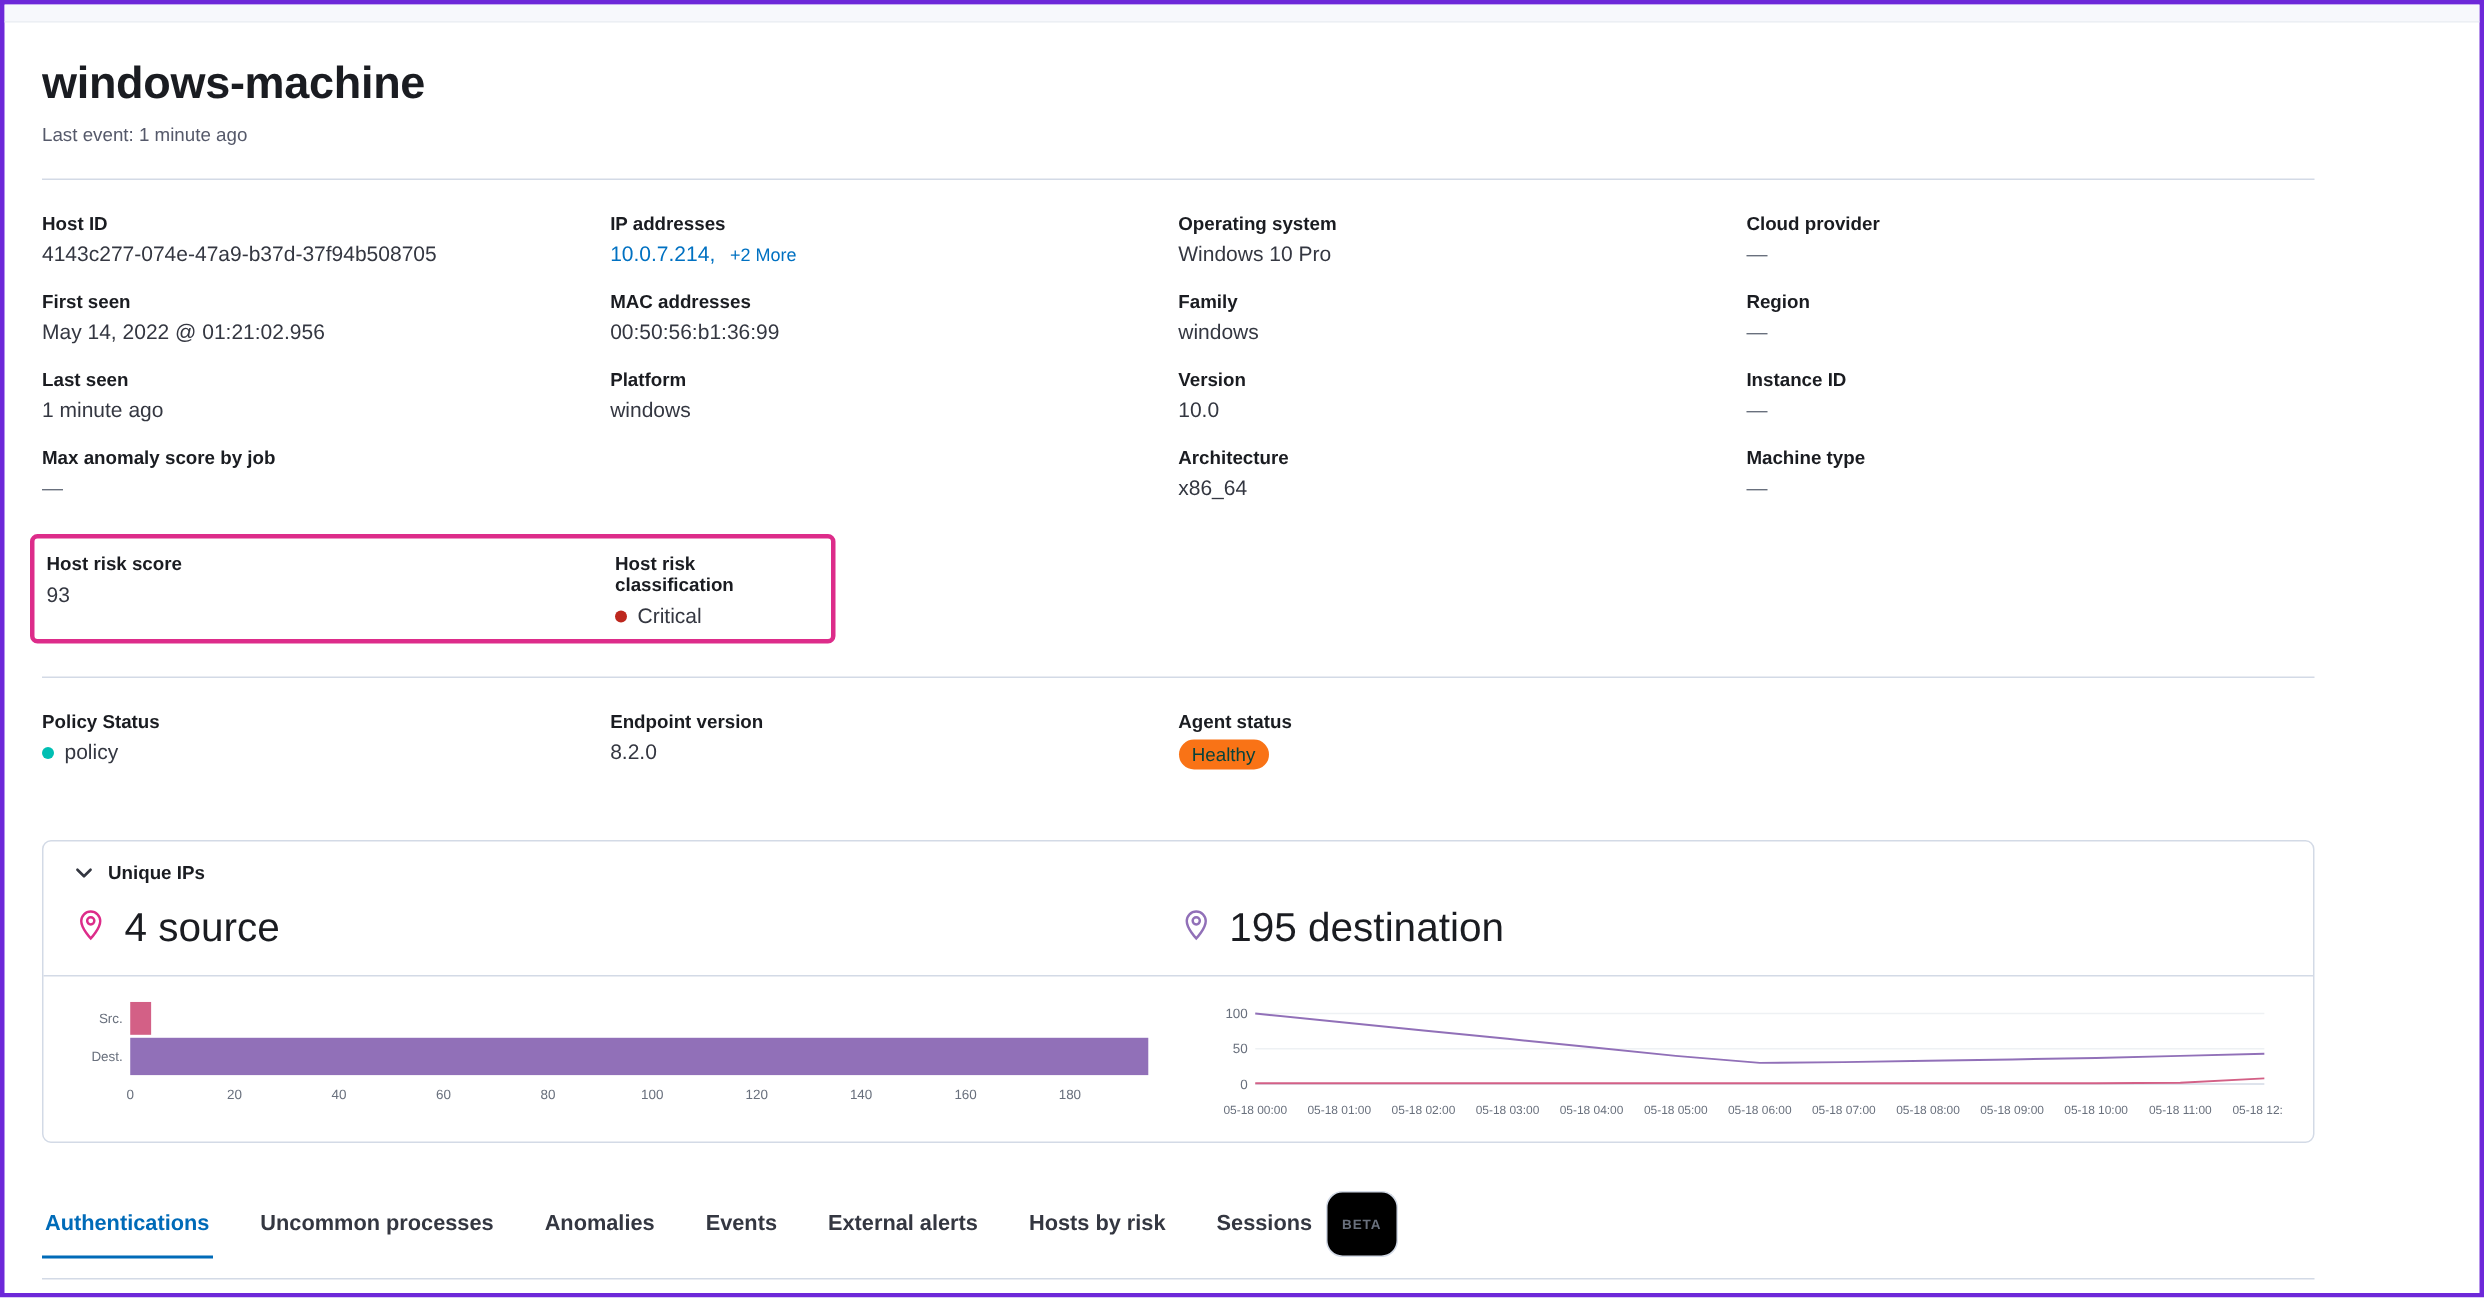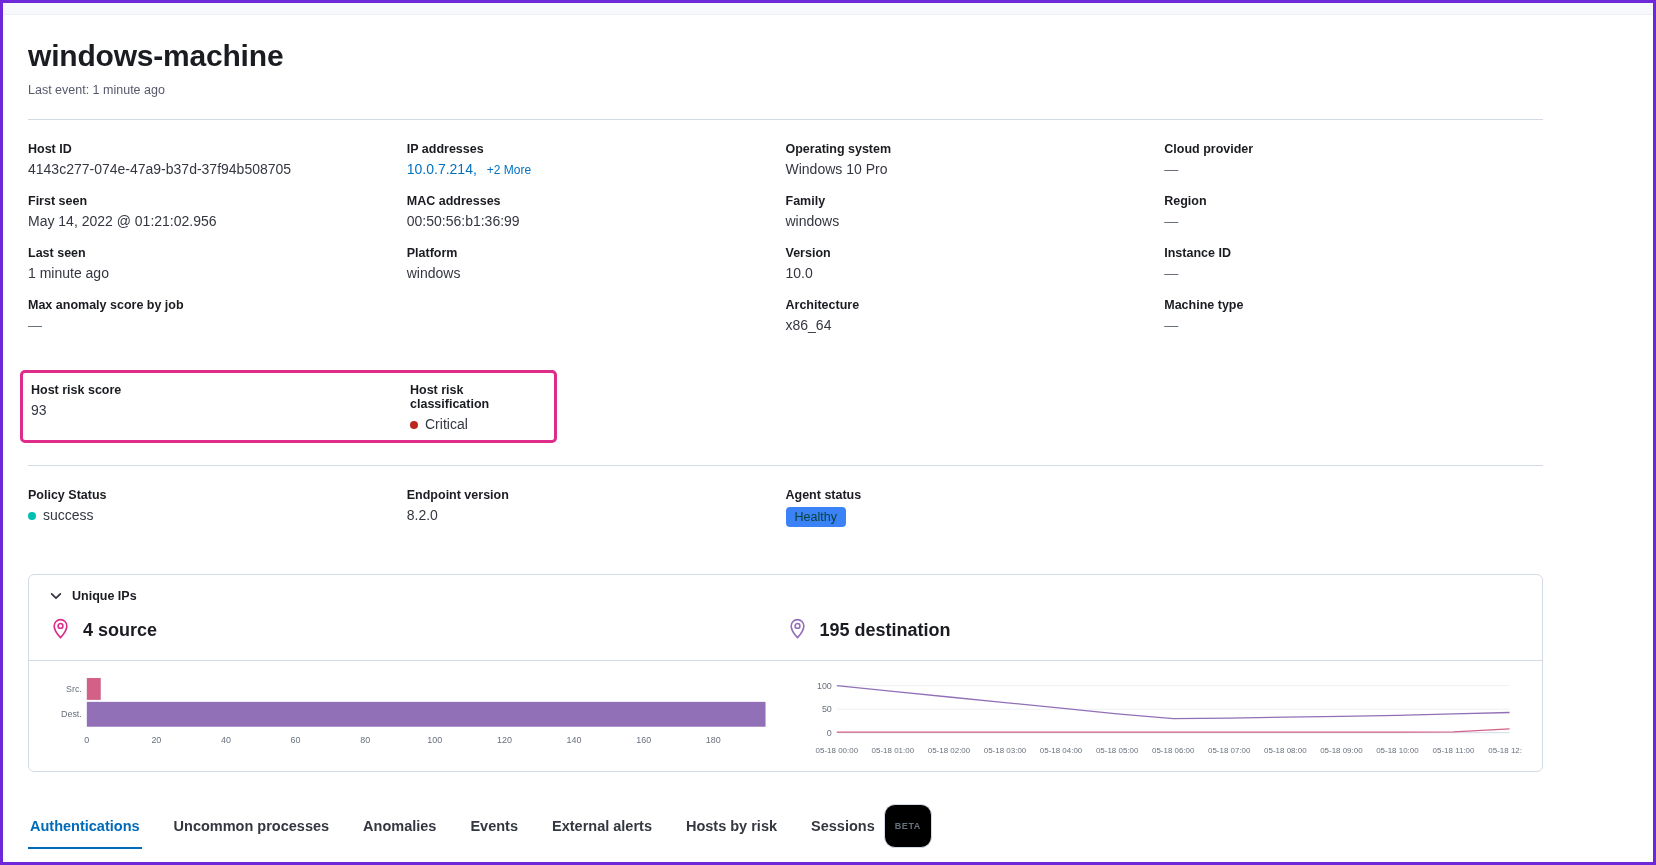--- a/index.html
+++ b/index.html
@@ -15,35 +15,35 @@
 
   .ov-grid { display:grid; grid-template-columns:repeat(4,1fr); margin-top:22px; }
   .field { margin-bottom:17px; }
   .f-label { font-size:12.5px; font-weight:700; color:#1a1c21; }
   .f-value { font-size:14px; color:#343741; margin-top:5px; }
   .f-value.muted { color:#69707d; }
   .link { text-decoration:none; cursor:pointer; }
   .more-link { font-size:12px; margin-left:6px; }
 
   .risk-box { border:3px solid #dd2c8a; border-radius:5px; display:grid; grid-template-columns:379px auto;
-              width:537px; margin-left:-8px; margin-top:20px; padding:10px 8px 8px; }
+              width:537px; margin-left:-8px; margin-top:6px; padding:10px 8px 8px; }
   .risk-box .field { margin-bottom:0; }
 
   .dot { display:inline-block; width:8px; height:8px; border-radius:50%; margin-right:7px; }
   .badge-healthy { display:inline-block; font-size:12.5px; font-weight:500; color:#07423b;
                    background:#6dccb1; padding:3px 9px; border-radius:4px; }
 
   .ep-grid { display:grid; grid-template-columns:repeat(4,1fr); margin-top:22px; }
 
   .panel { border:1px solid #d3dae6; border-radius:6px; margin-top:30px; padding:14px 20px 12px; }
   .panel-head { display:flex; align-items:center; gap:9px; font-size:12.5px; font-weight:700; color:#1a1c21; }
   .chev { display:inline-flex; cursor:pointer; }
   .stats-row { display:grid; grid-template-columns:1fr 1fr; margin-top:14px; }
   .stat { display:flex; align-items:center; gap:11px; }
-  .stat-num { font-size:18px; font-weight:700; color:#1a1c21; }
+  .stat-num { font-size:27px; font-weight:400; color:#1a1c21; }
   .panel-divider { border:none; border-top:1px solid #d3dae6; margin:16px -20px 12px; }
   .charts-row { display:grid; grid-template-columns:1fr 1fr; column-gap:30px; }
   .charts-row figure { width:100%; }
   .charts-row svg { display:block; width:100%; }
   svg text.tick { font-family:"Liberation Sans",sans-serif; font-size:9px; fill:#69707d; }
   svg text.small { font-size:8px; }
 
   .tabs { display:flex; align-items:center; gap:30px; border-bottom:1px solid #d3dae6; margin-top:26px; }
   .tab { font-size:14.5px; font-weight:700; color:#343741; padding:6px 2px 13px; cursor:pointer;
          display:flex; align-items:center; gap:9px; border-bottom:2px solid transparent; margin-bottom:-1px; }
@@ -150,31 +150,31 @@
         </div>
       </div>
     </div>
 
     <hr class="divider">
 
     <div class="ep-grid">
       <div class="field">
         <div class="f-label">Policy Status</div>
         <div class="f-value">
-          <span class="dot" style="background-color: rgb(0, 191, 179);"></span><span>success</span>
+          <span class="dot" style="background-color: rgb(0, 191, 179);"></span><span>policy</span>
         </div>
       </div>
       <div class="field">
         <div class="f-label">Endpoint version</div>
         <div class="f-value">8.2.0</div>
       </div>
       <div class="field">
         <div class="f-label">Agent status</div>
         <div class="f-value">
-          <span class="badge-healthy" style="background-color: #3b82f6;">Healthy</span>
+          <span class="badge-healthy" style="background-color: #f97316; border-radius: 10px;">Healthy</span>
         </div>
       </div>
     </div>
 
     <section class="panel">
       <div class="panel-head">
         <span class="chev">
           <svg width="14" height="14" viewBox="0 0 16 16">
               <polyline points="3,5.5 8,10.5 13,5.5" fill="none" stroke="#343741" stroke-width="2" stroke-linecap="round" stroke-linejoin="round"></polyline>
             </svg>

